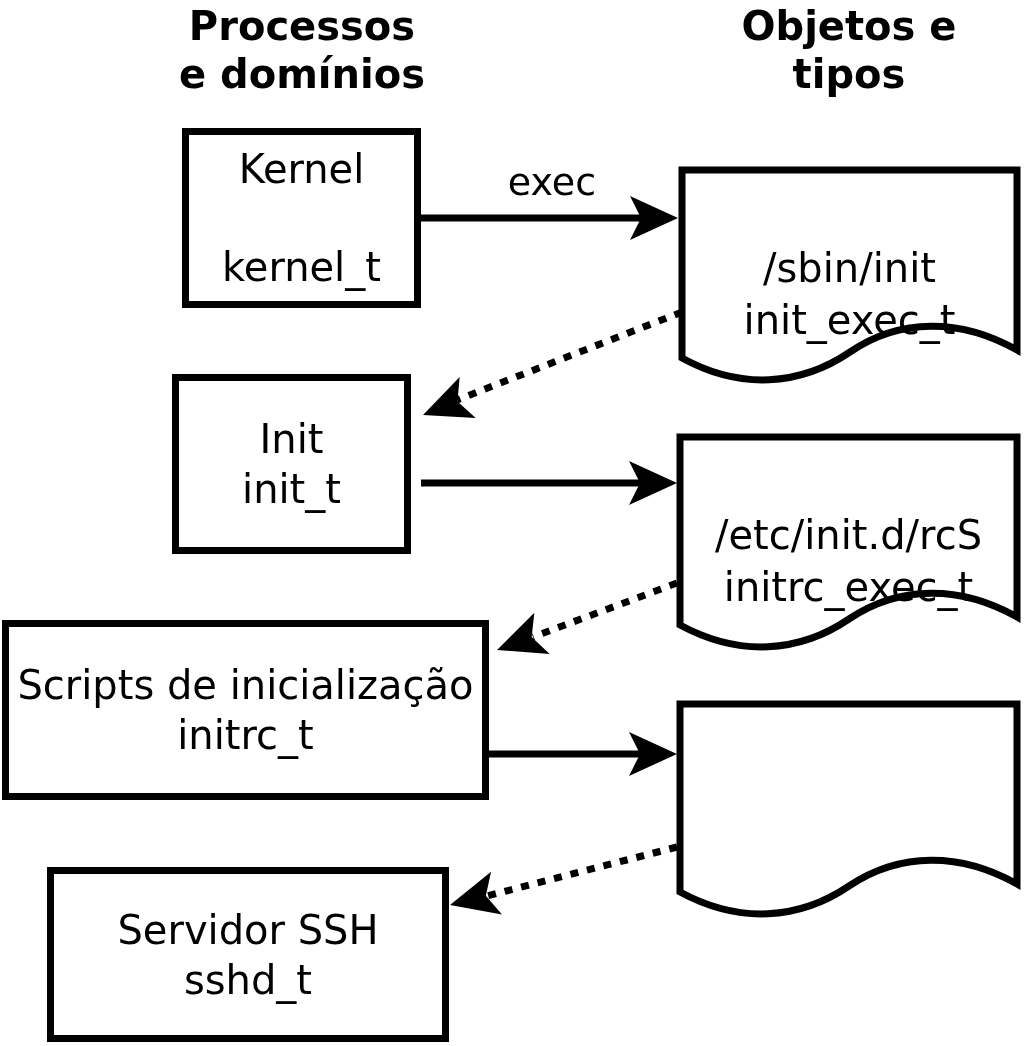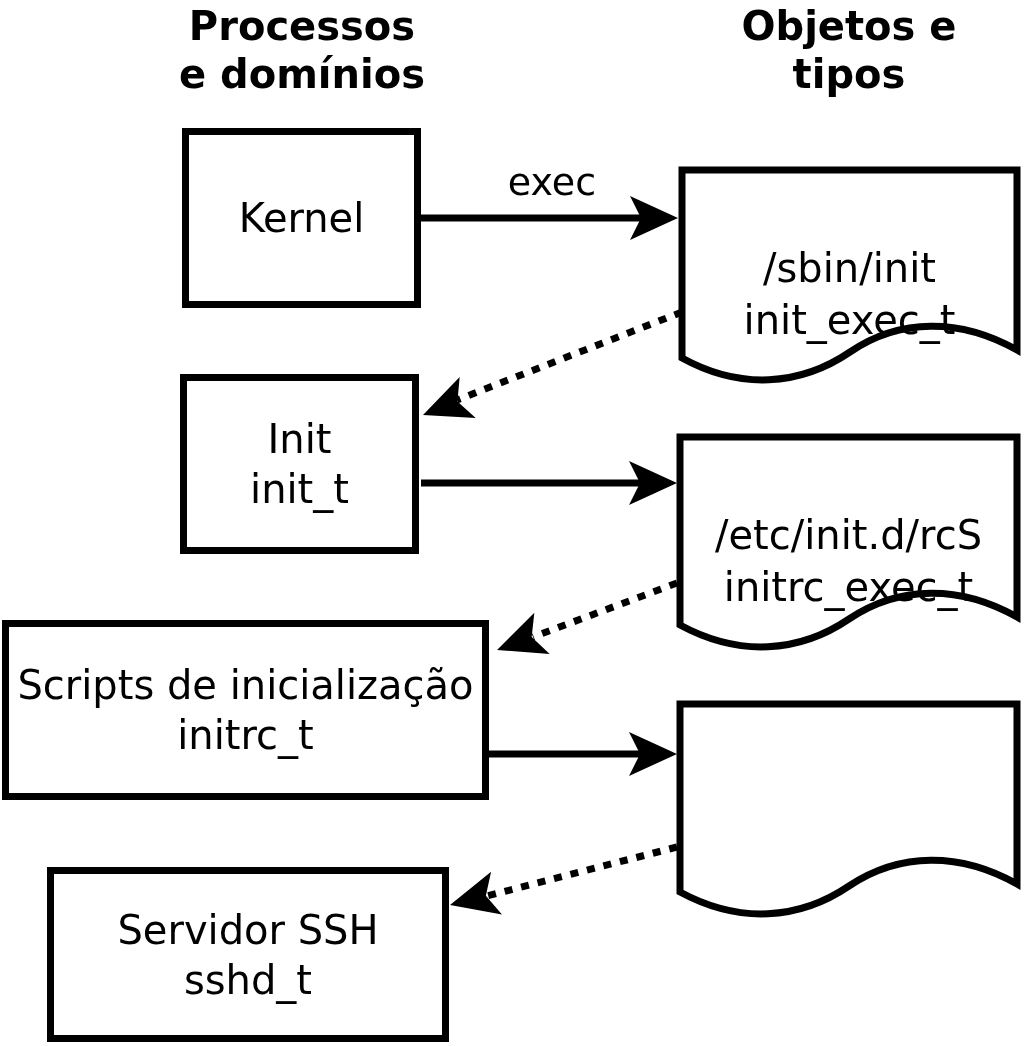--- a/index.html
+++ b/index.html
@@ -34,21 +34,21 @@
     background: #ffffff;
     display: flex;
     flex-direction: column;
     align-items: center;
     justify-content: center;
     text-align: center;
     font-size: 40px;
     line-height: 50px;
   }
   .box.kernel  { left: 182px; top: 128px; width: 239px; height: 180px; gap: 48px; }
-  .box.init    { left: 180px; top: 374px; width: 239px; height: 180px; }
+  .box.init    { left: 172px; top: 374px; width: 239px; height: 180px; }
   .box.scripts { left: 2px;   top: 620px; width: 487px; height: 180px; }
   .box.sshd    { left: 47px;  top: 867px; width: 402px; height: 175px; }
   .doc-label {
     position: absolute;
     display: flex;
     flex-direction: column;
     align-items: center;
     justify-content: flex-end;
     text-align: center;
     font-size: 40px;
@@ -105,20 +105,21 @@
     <div>Processos</div>
     <div>e domínios</div>
   </div>
   <div class="col-header right">
     <div>Objetos e</div>
     <div>tipos</div>
   </div>
 
   <div class="box kernel">
     <div>Kernel</div>
+    <div>kernel_t</div>
   </div>
   <div class="box init">
     <div>Init</div>
     <div>init_t</div>
   </div>
   <div class="box scripts">
     <div>Scripts de inicialização</div>
     <div>initrc_t</div>
   </div>
   <div class="box sshd">

